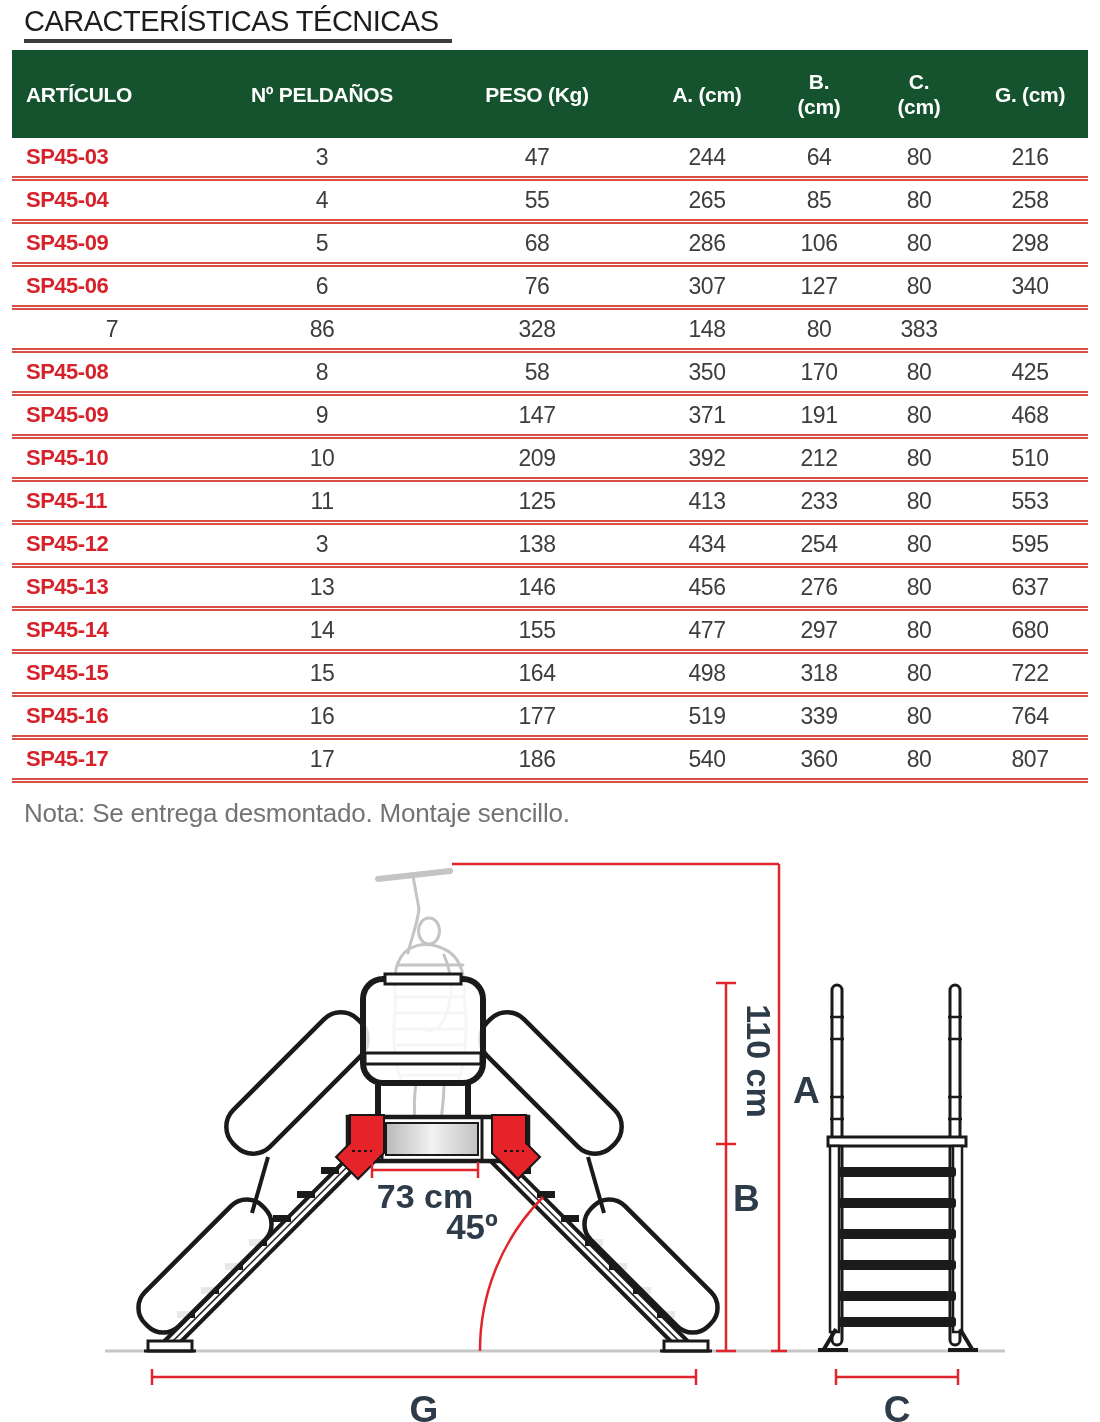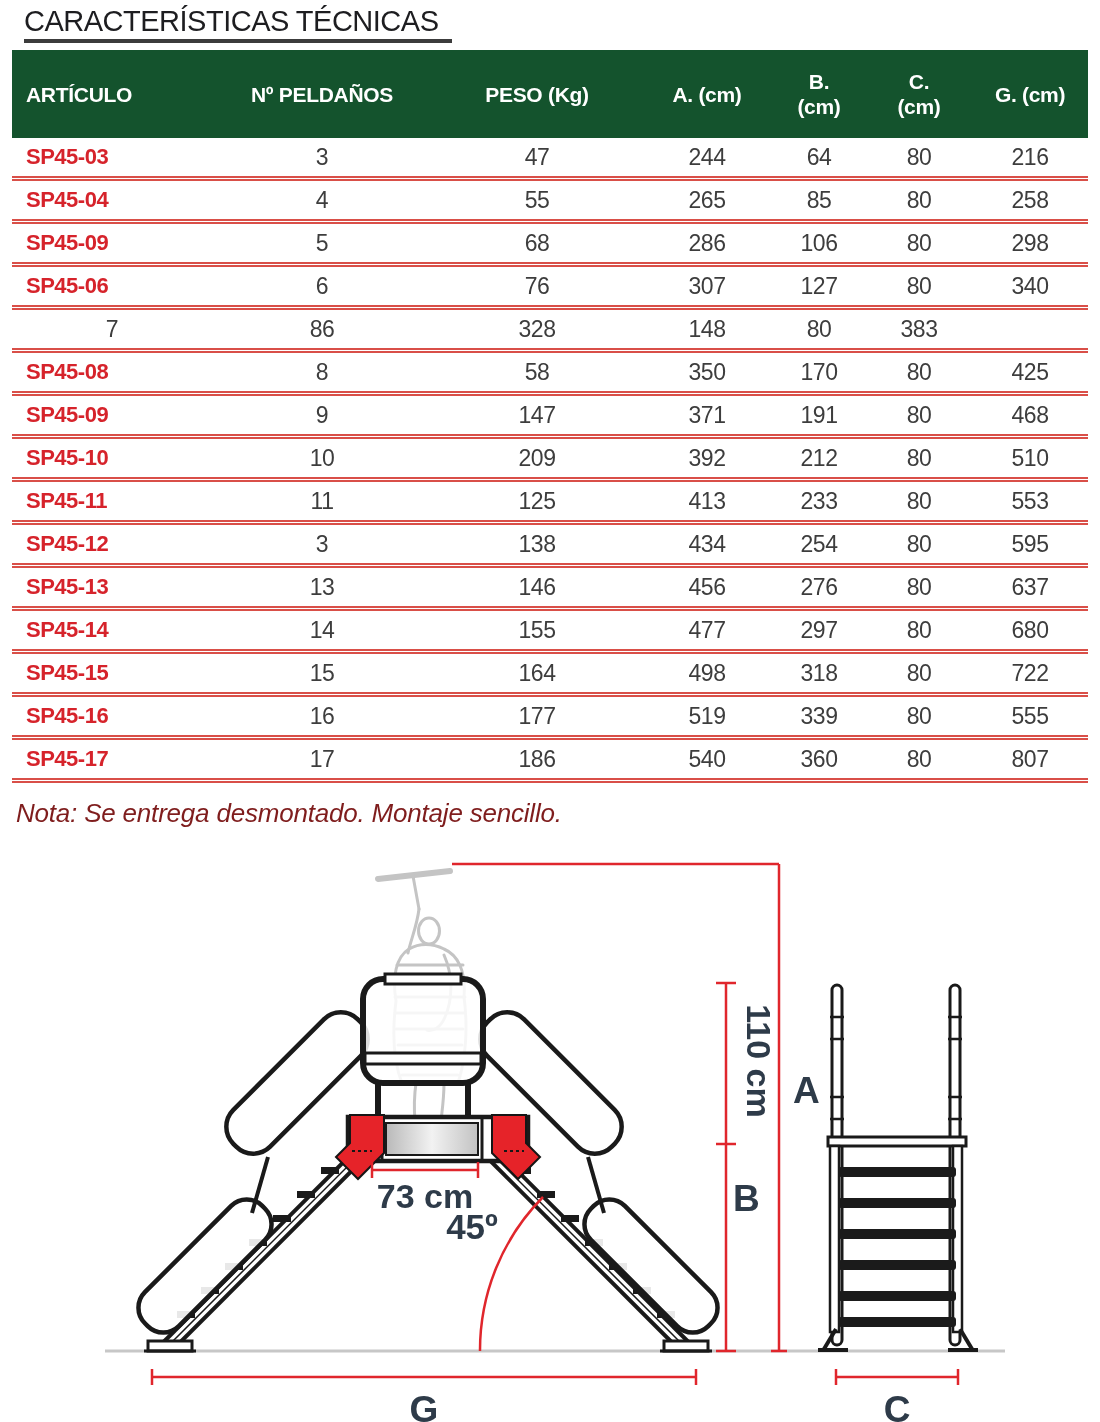--- a/index.html
+++ b/index.html
@@ -61,24 +61,23 @@
   }
   .tcell.art span{
     color:#d6232b;
     font-weight:bold;
     font-size:22px;
   }
   .cam{display:inline-flex;align-items:center;line-height:0;}
 
   
   .note{
-    margin:15px 0 0 16px;
-    font-style:italic;
+    margin:15px 0 0 24px;
     font-size:26px;
-    color:#7f1d1d;
+    color:#737373;
     letter-spacing:-0.2px;
   }
 
   
   .diagram{position:absolute;left:0;top:845px;width:1100px;height:577px;}
   .dimtext{
     font-family:"Liberation Sans","DejaVu Sans",sans-serif;
     font-weight:bold;
     fill:#2e3b49;
   }
@@ -245,21 +244,21 @@
         </div>
         <div class="trow">
           <div class="tcell c0 art">
             <span>SP45-16</span>
           </div>
           <div class="tcell c1"><span>16</span></div>
           <div class="tcell c2"><span>177</span></div>
           <div class="tcell c3"><span>519</span></div>
           <div class="tcell c4"><span>339</span></div>
           <div class="tcell c5"><span>80</span></div>
-          <div class="tcell c6"><span>555</span></div>
+          <div class="tcell c6"><span>764</span></div>
         </div>
         <div class="trow">
           <div class="tcell c0 art">
             <span>SP45-17</span>
           </div>
           <div class="tcell c1"><span>17</span></div>
           <div class="tcell c2"><span>186</span></div>
           <div class="tcell c3"><span>540</span></div>
           <div class="tcell c4"><span>360</span></div>
           <div class="tcell c5"><span>80</span></div>

